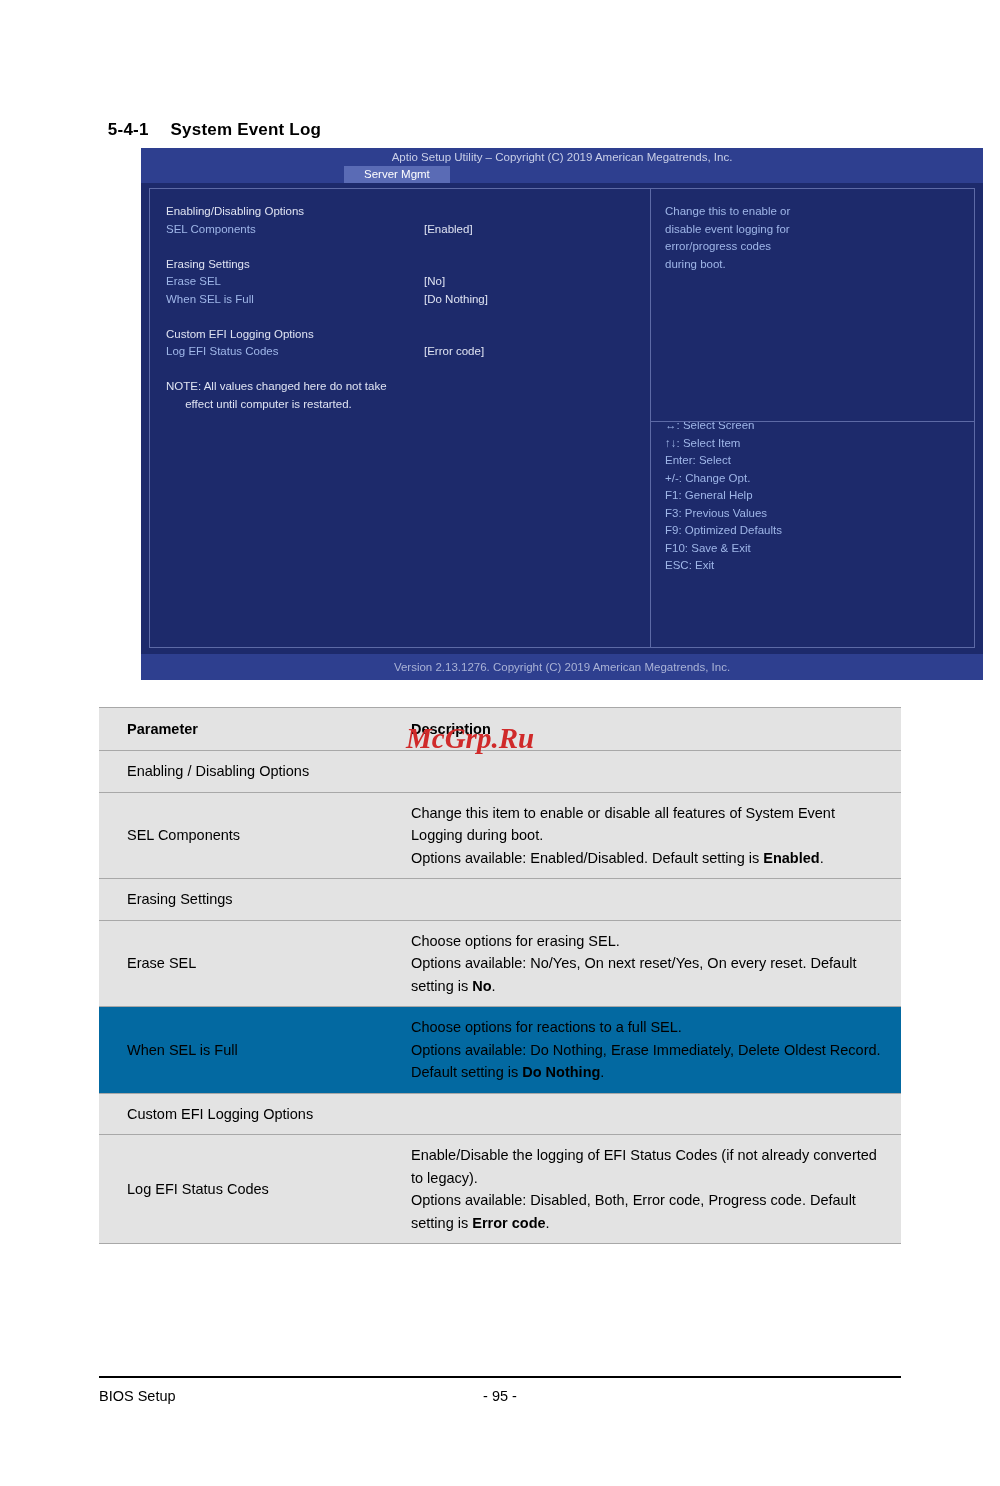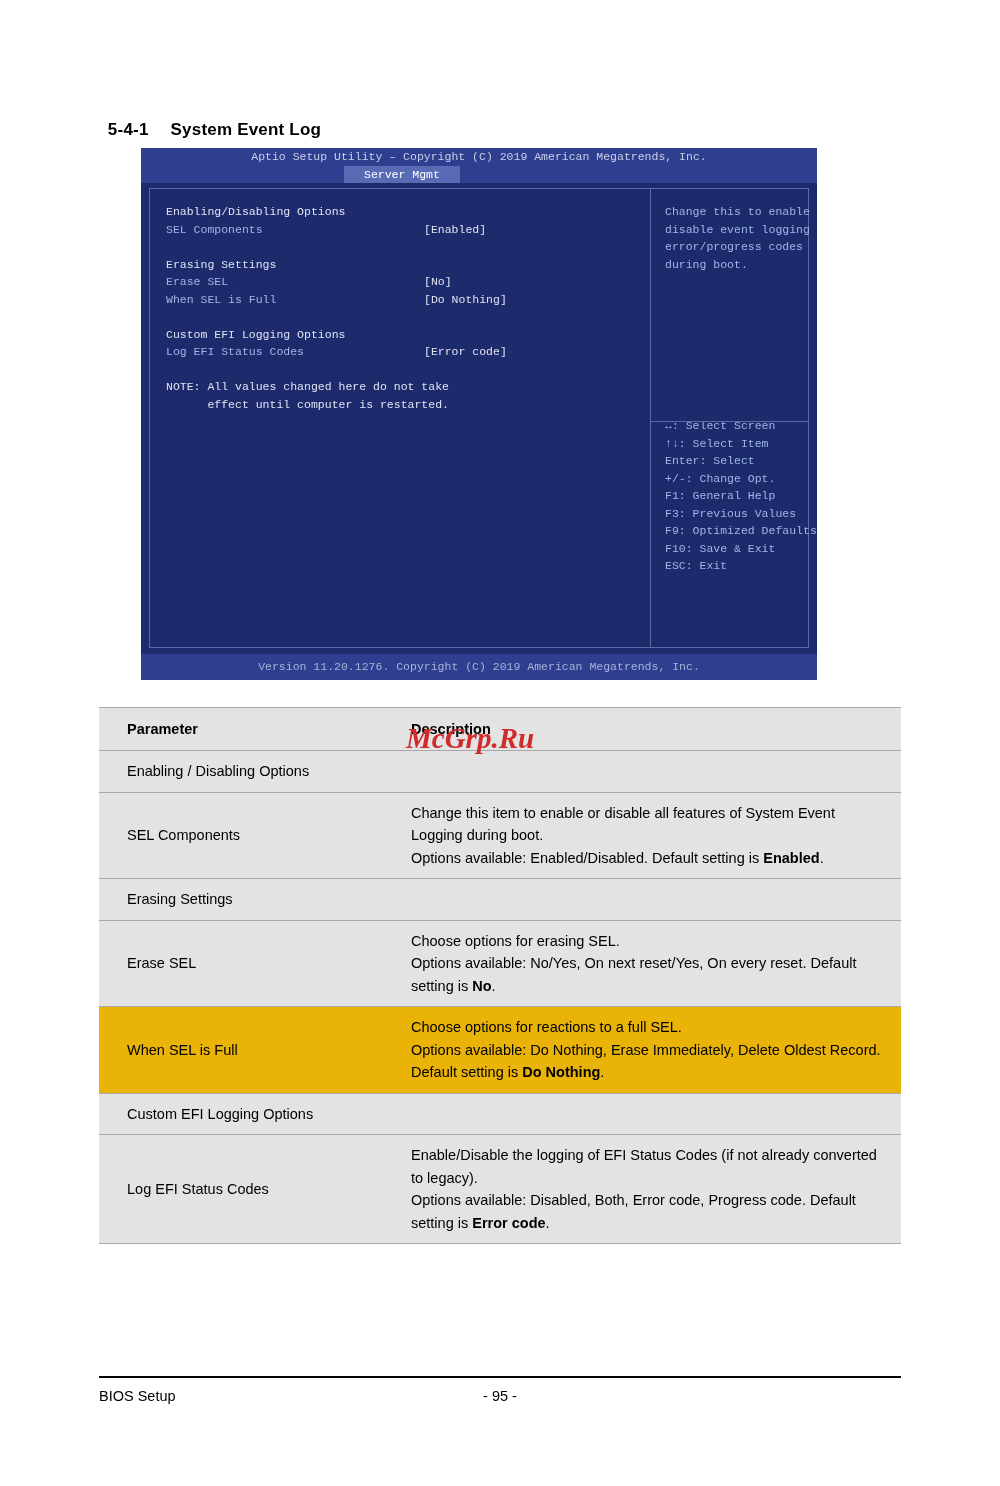--- a/index.html
+++ b/index.html
@@ -26,24 +26,24 @@
     letter-spacing: 0.2px;
     white-space: pre;
   }
   .section-heading .num { margin-right: 22px; margin-top: 36px; }
 
   
   .bios {
     position: absolute;
     left: 141px;
     top: 148px;
-    width: 676px;
+    width: 842px;
     height: 532px;
     background: #1d2a6b;
-    font-family: Liberation Mono, monospace;
+    font-family: Liberation Sans, sans-serif;
     font-size: 11.5px;
     color: #c8cde8;
     box-sizing: border-box;
     overflow: hidden;
   }
   .bios-titlebar {
     position: absolute;
     left: 0; top: 0;
     width: 100%;
     height: 18px;
@@ -169,21 +169,21 @@
   }
   .ptable th {
     font-weight: bold;
     font-size: 14.5px;
     background: #e3e3e3;
     padding-top: 10px;
     padding-bottom: 10px;
   }
   .ptable .col-param { width: 246px; }
   .ptable tr.shaded td { background: #e3e3e3; margin-left: 32px; }
-  .ptable tr.plain td { background: #eab308; margin-top: 16px; }
+  .ptable tr.plain td { background: #0369a1; margin-top: 16px; }
   .ptable td.param-cell { vertical-align: middle; }
   .ptable b { font-weight: bold; }
 
   
   .watermark {
     position: absolute;
     left: 406px;
     top: 722px;
     font-family: "Liberation Serif", serif;
     font-style: italic;
@@ -265,21 +265,21 @@
       <div class="keyhelp">F1: General Help</div>
       <div class="keyhelp">F3: Previous Values</div>
       <div class="keyhelp">F9: Optimized Defaults</div>
       <div class="keyhelp">F10: Save &amp; Exit</div>
       <div class="keyhelp">ESC: Exit</div>
     </div>
 
     <div class="bios-right-divider"></div>
   </div>
 
-  <div class="bios-footer">Version 11.20.1276. Copyright (C) 2019 American Megatrends, Inc.</div>
+  <div class="bios-footer">Version 2.13.1276. Copyright (C) 2019 American Megatrends, Inc.</div>
 </div>
 
 <table class="ptable">
   <thead>
     <tr>
       <th class="col-param">Parameter</th>
       <th>Description</th>
     </tr>
   </thead>
   <tbody>

